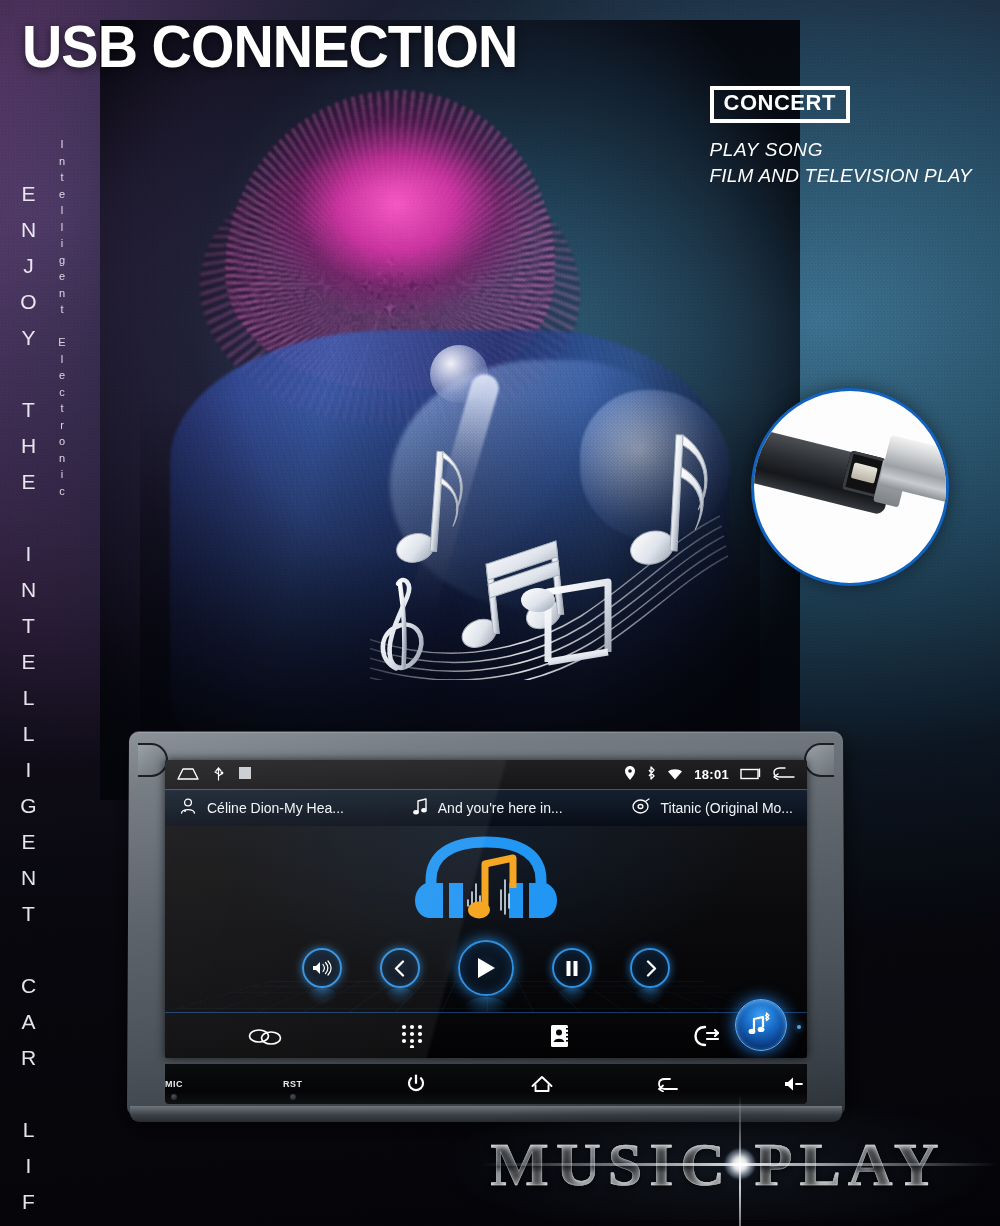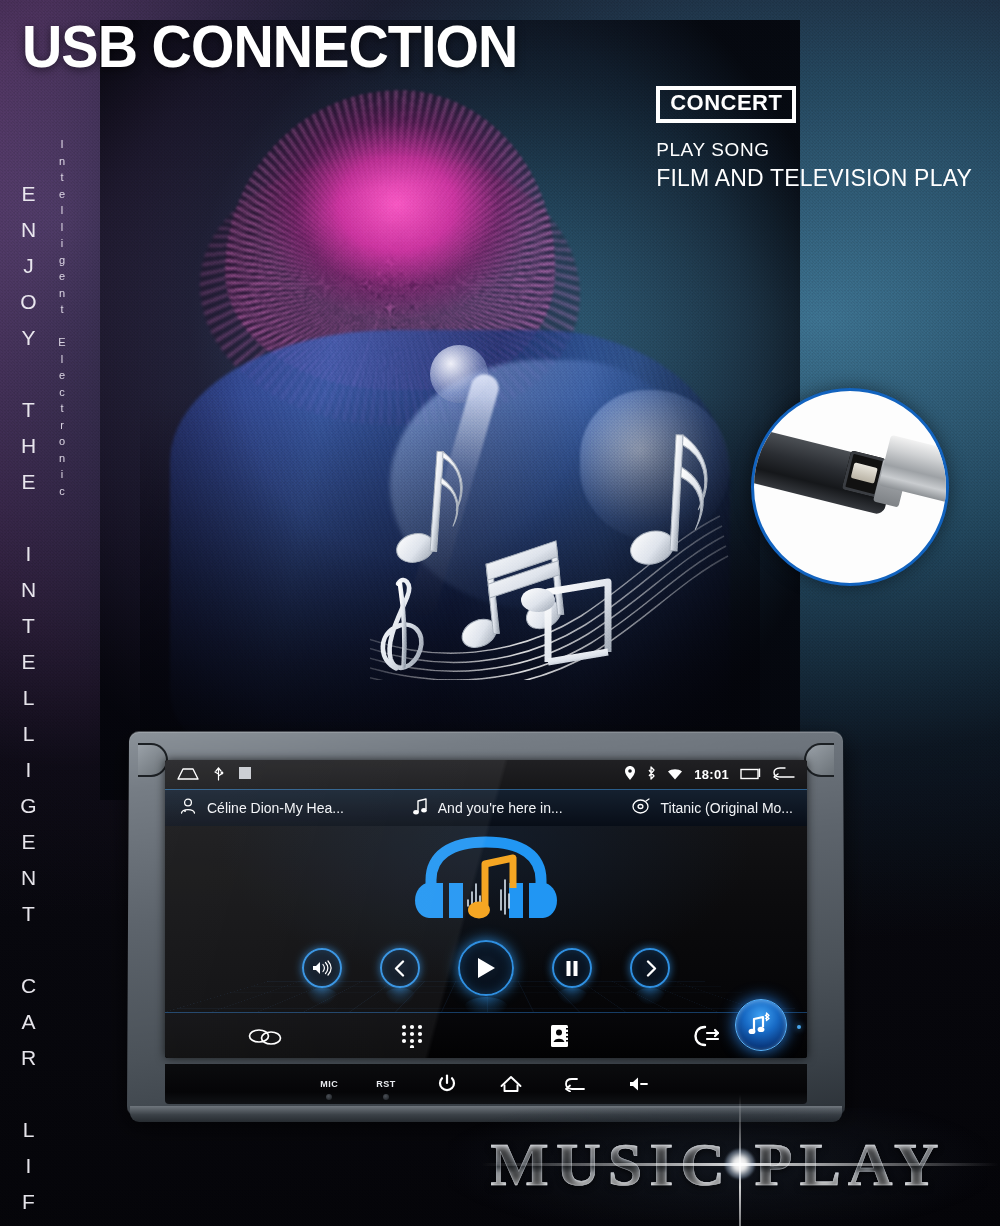--- a/index.html
+++ b/index.html
@@ -103,22 +103,22 @@
     white-space:nowrap; opacity:.95;
   }
 
   
   .badge-wrap { position:absolute; right:28px; top:86px; text-align:left; }
   .badge {
     display:inline-block; border:4px solid #fff; padding:1px 10px 3px;
     font-size:22px; font-weight:bold; color:#fff; letter-spacing:.5px;
     line-height:1.12;
   }
-  .sub1 { margin-top:16px; font-size:19px; color:#fff; letter-spacing:.6px; }
-  .sub2 { margin-top:4px; font-size:23px; color:#fff; letter-spacing:.2px; }
+  .sub1 { margin-top:16px; font-size:19px; font-style:italic; color:#fff; letter-spacing:.6px; }
+  .sub2 { margin-top:4px; font-size:19px; font-style:italic; color:#fff; letter-spacing:.2px; }
 
   
   .notes { position:absolute; left:370px; top:430px; width:360px; height:250px; pointer-events:none; }
 
   
   .usb-inset {
     position:absolute; left:751px; top:388px; width:198px; height:198px;
     border-radius:50%; border:3px solid #1263bf; overflow:hidden;
     background:#fdfdfd; box-shadow:0 0 18px rgba(0,0,0,.45);
   }
@@ -239,21 +239,21 @@
     width:52px; height:52px; border-radius:50%; position:absolute; right:20px; top:-14px;
     background:radial-gradient(circle at 50% 32%, #3fa3f5 0%, #1769c4 40%, #0a3a80 72%, #04142f 100%);
     display:flex; align-items:center; justify-content:center;
     box-shadow:0 0 16px rgba(40,130,230,.95), inset 0 1px 4px rgba(170,220,255,.55);
     border:1px solid #58b4ff;
   }
   .bt-dot { position:absolute; top:12px; width:4px; height:4px; border-radius:50%; background:#4aa8ef; box-shadow:0 0 6px #4aa8ef; }
 
   .hwbar {
     position:absolute; left:37px; top:333px; width:642px; height:40px;
-    display:flex; align-items:center; justify-content:center; gap:38px;
+    display:flex; align-items:center; justify-content:space-between; gap:38px;
     background:linear-gradient(180deg,#0b0c0e,#050507 70%, #101215 100%);
     border-radius:0 0 4px 4px;
   }
   .hw-lbl { font-size:9px; color:#e8eaee; letter-spacing:.5px; font-weight:bold; position:relative; }
   .hw-lbl::after{
     content:""; position:absolute; left:50%; top:15px; transform:translateX(-50%);
     width:6px; height:6px; border-radius:50%;
     background:radial-gradient(circle at 40% 35%, #4a4f56, #1a1d21);
   }
   .hw-ico { display:flex; align-items:center; justify-content:center; width:26px; height:26px; }

